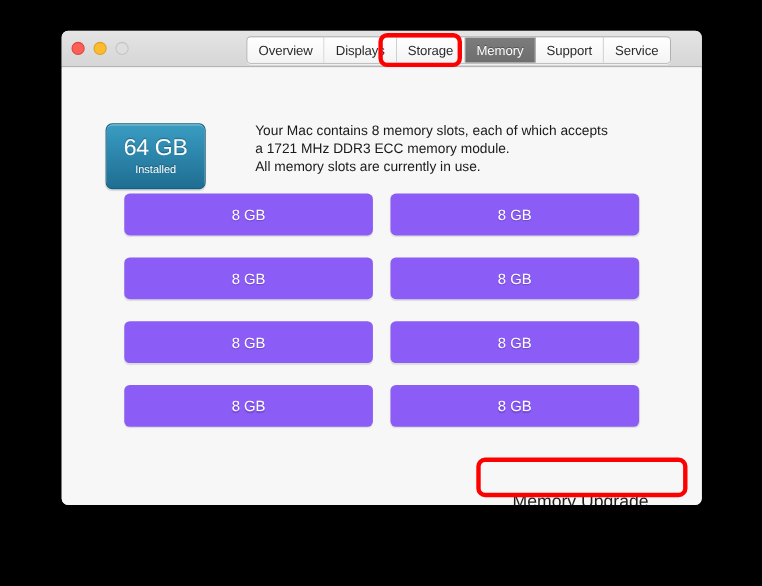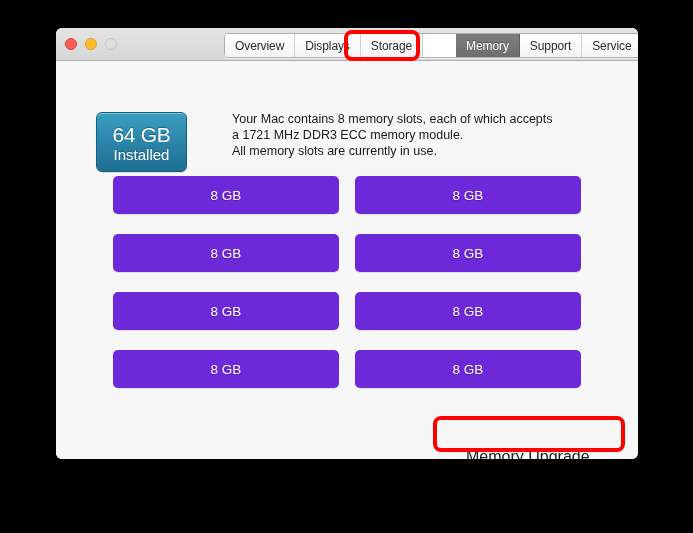--- a/index.html
+++ b/index.html
@@ -83,21 +83,20 @@
     white-space: nowrap;
     cursor: default;
     letter-spacing: -0.1px;
   }
   .tab:last-child { border-right: none; }
   .tab.selected {
     background: linear-gradient(to bottom,#7c7c7c 0%,#6e6e6e 100%);
     color: #ffffff;
     text-shadow: 0 -1px 0 rgba(0,0,0,0.35);
     border-right: 1px solid #5f5f5f;
-    margin-left: 33px;
   }
 
   
   #content {
     position: absolute;
     left: 0;
     top: 34px;
     right: 0;
     bottom: 0;
     background: #f7f7f7;
@@ -121,21 +120,21 @@
     justify-content: center;
     color: #ffffff;
     text-shadow: 0 -1px 1px rgba(0,0,0,0.3);
   }
   #badge .amount {
     font-size: 21px;
     line-height: 23px;
     letter-spacing: -0.3px;
   }
   #badge .state {
-    font-size: 15px;
+    font-size: 10px;
     line-height: 15px;
     margin-top: 1px;
   }
 
   
   #desc {
     position: absolute;
     left: 176px;
     top: 49px;
     width: 330px;
@@ -152,21 +151,21 @@
     left: 57px;
     top: 114px;
     width: 468px;
     display: grid;
     grid-template-columns: 226px 226px;
     grid-auto-rows: 38px;
     column-gap: 16px;
     row-gap: 20px;
   }
   .slot {
-    background: #6d28d9;
+    background: #8b5cf6;
     border-radius: 5px;
     display: flex;
     align-items: center;
     justify-content: center;
     color: #ffffff;
     font-size: 13.5px;
     text-shadow: 0 1px 1px rgba(0,0,0,0.22);
     box-shadow: 0 1px 1px rgba(0,0,0,0.10);
   }
 

